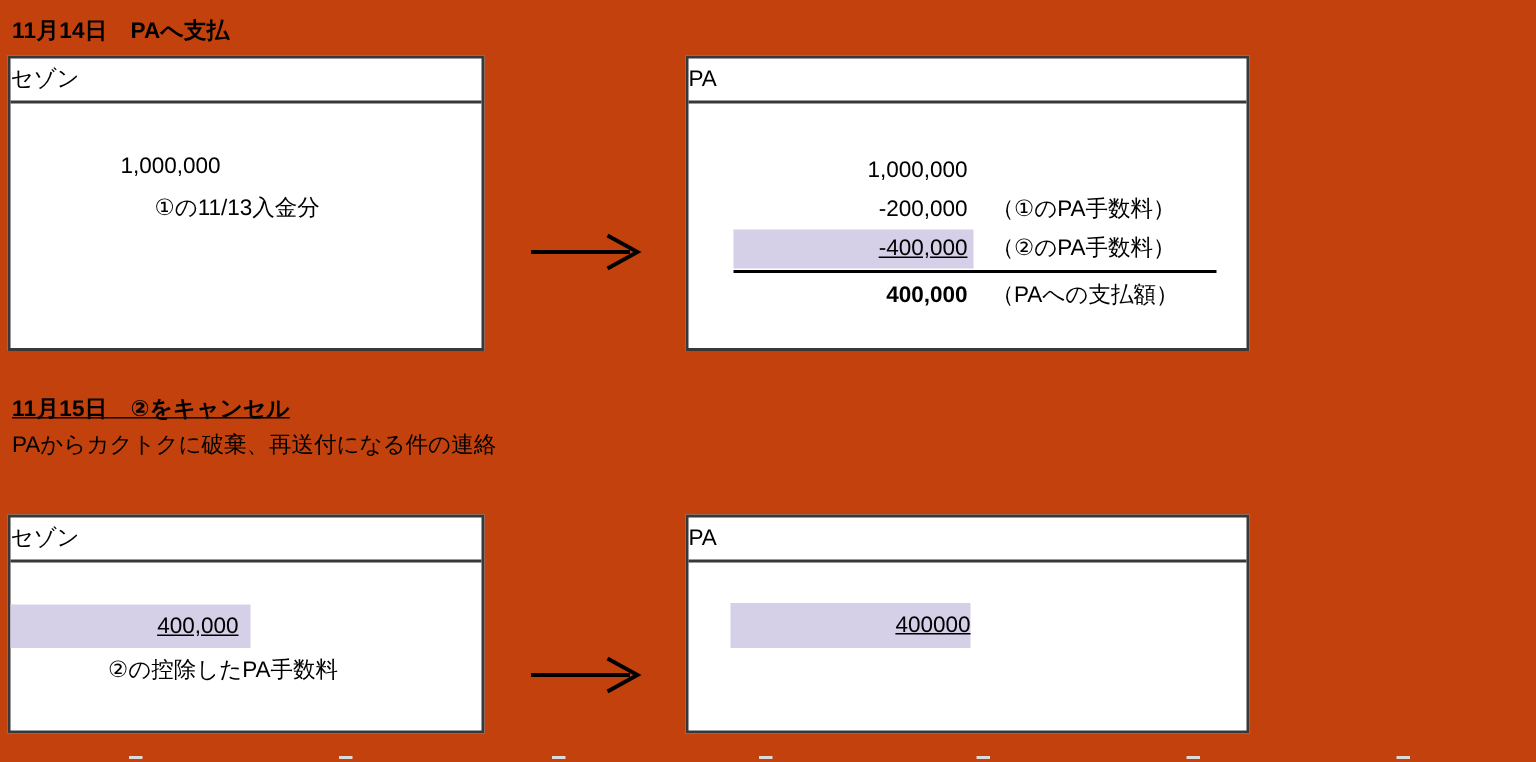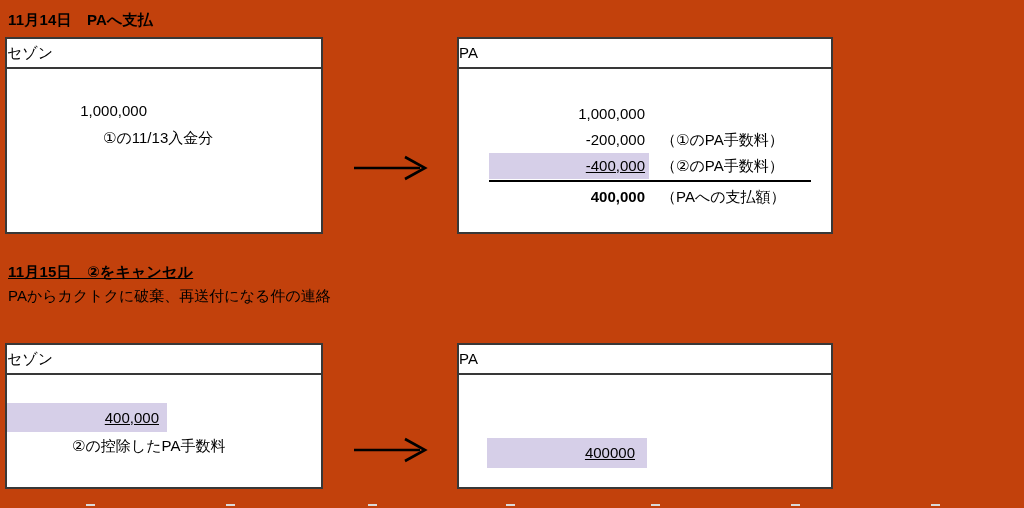--- a/index.html
+++ b/index.html
@@ -83,21 +83,21 @@
     <div class="abs note" style="left:65px;top:92px;text-align:center;">②の控除したPA手数料</div>
   </div>
 
   <svg class="flow-arrow" style="left:350px;top:436px;" viewBox="0 0 84 28">
     <line x1="4" y1="14" x2="70" y2="14" stroke="#000" stroke-width="2.6"></line>
     <polyline points="55,3 75,14 55,25" fill="none" stroke="#000" stroke-width="2.6" stroke-linejoin="miter"></polyline>
   </svg>
 
   <div class="tbox" style="left:457px;top:343px;width:376px;height:146px;">
     <div class="tbox-header">PA</div>
-    <div class="hl-cell hl" style="left:28px;top:57px;width:160px;height:30px;padding-right:12px;line-height:30px;margin-top:36px;">400000</div>
+    <div class="hl-cell hl" style="left:28px;top:57px;width:160px;height:30px;padding-right:0;line-height:30px;">400000</div>
   </div>
 
   <div class="tick" style="left:86px;"></div>
   <div class="tick" style="left:226px;"></div>
   <div class="tick" style="left:368px;"></div>
   <div class="tick" style="left:506px;"></div>
   <div class="tick" style="left:651px;"></div>
   <div class="tick" style="left:791px;"></div>
   <div class="tick" style="left:931px;"></div>
 

